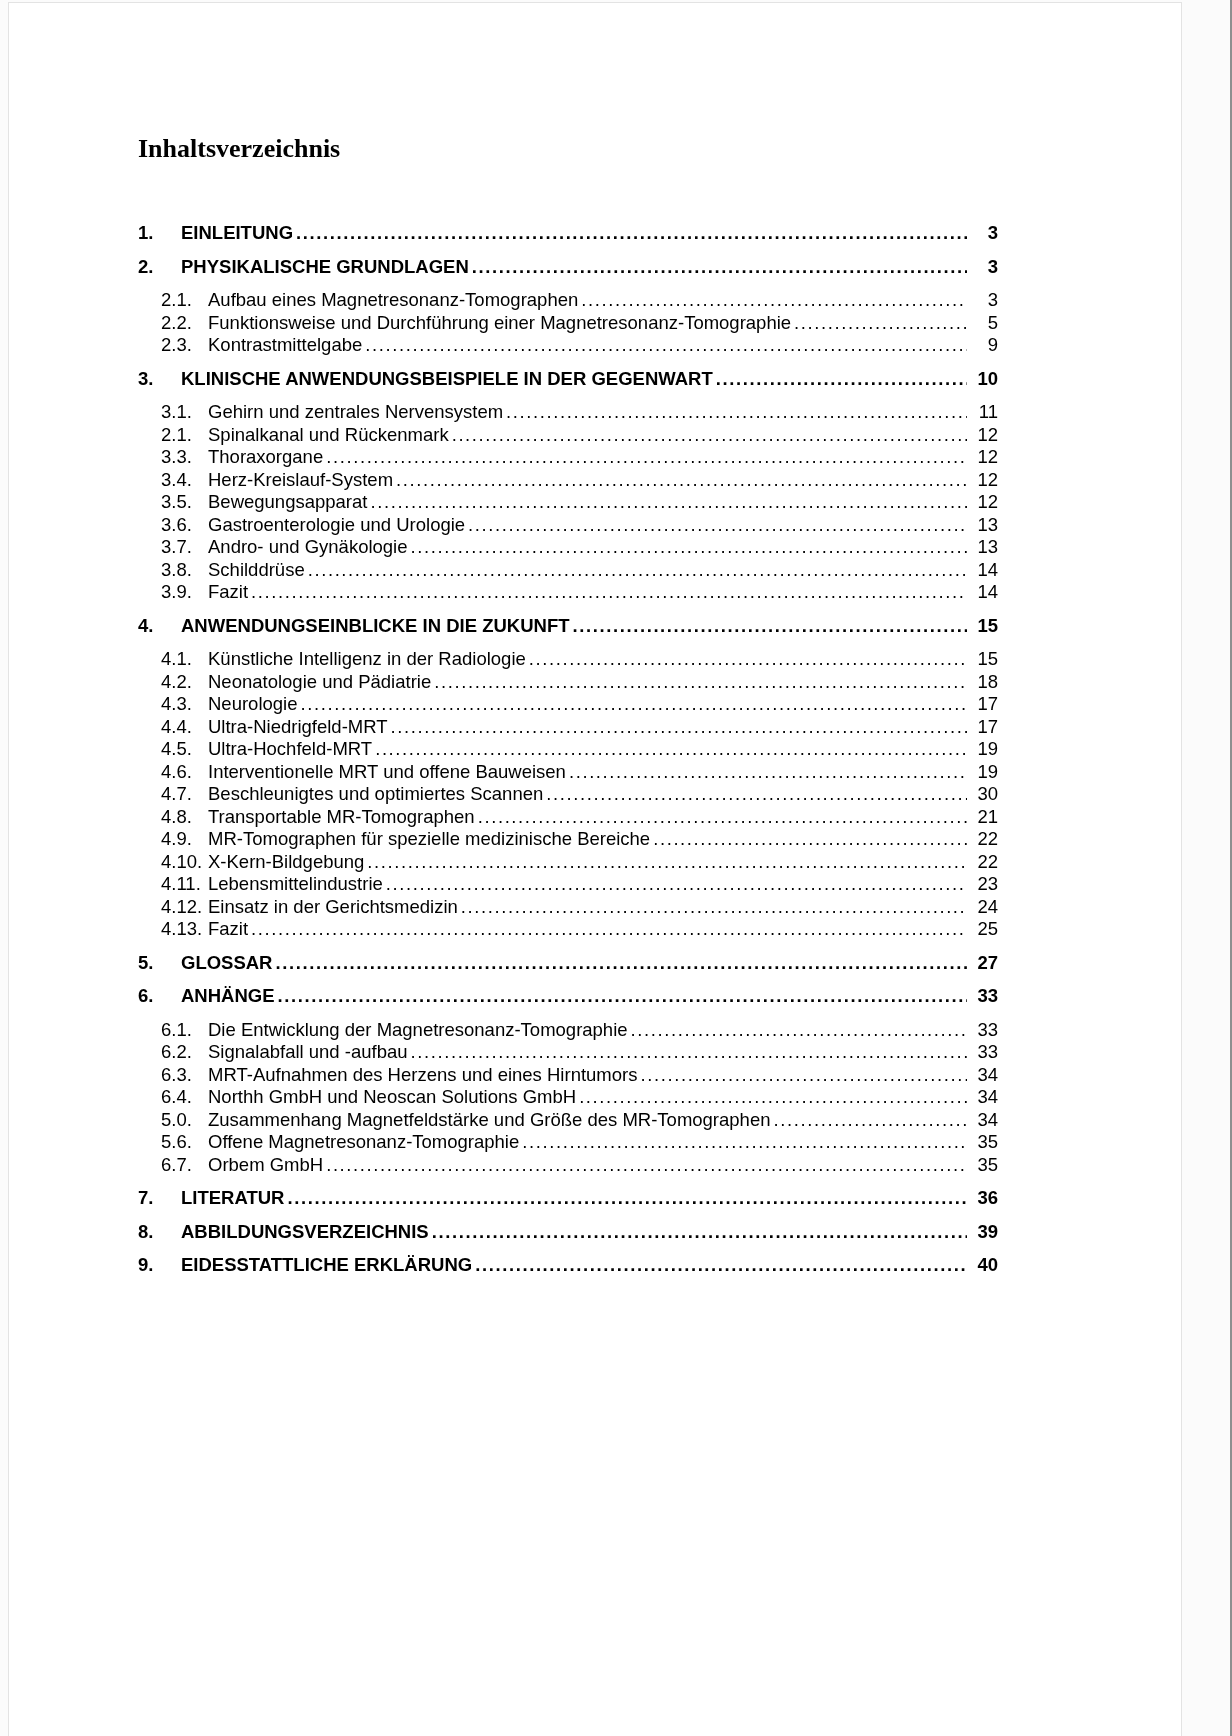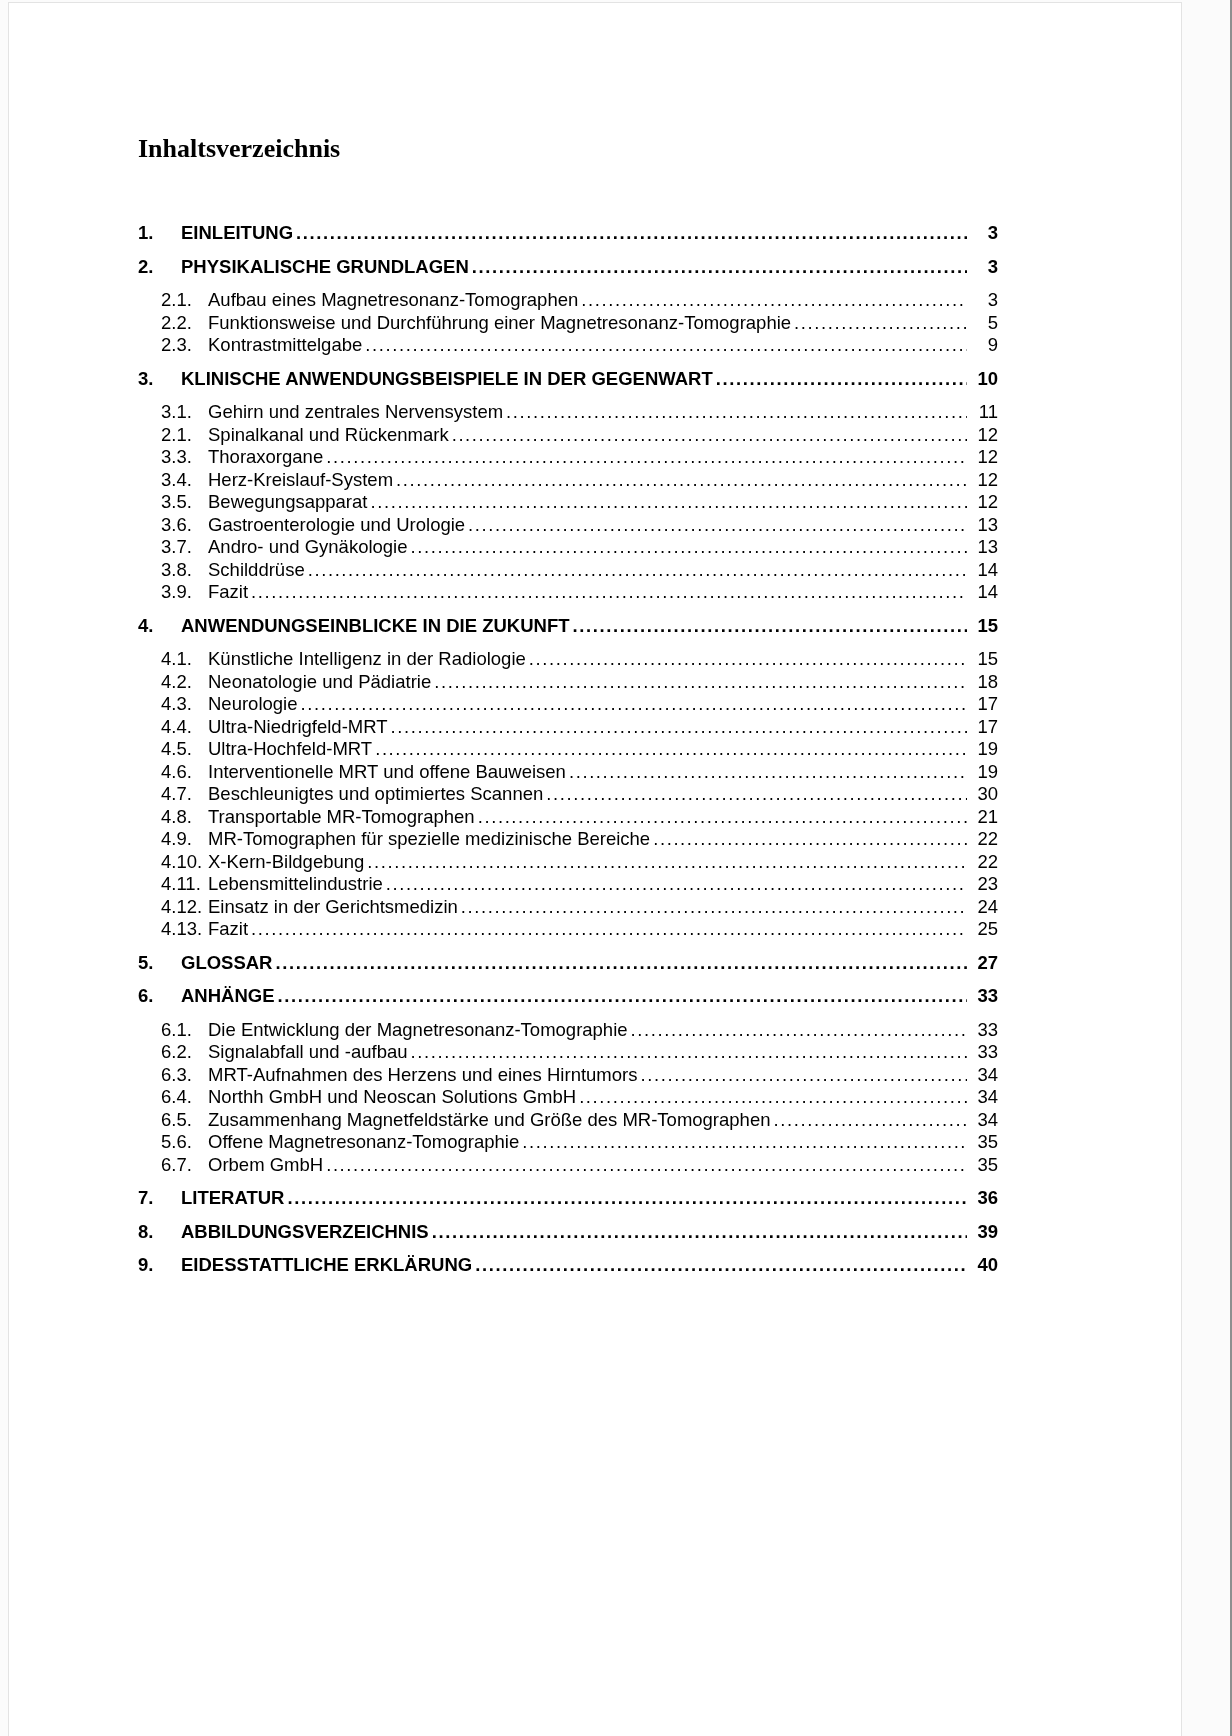--- a/index.html
+++ b/index.html
@@ -304,21 +304,21 @@
     <span class="leader"></span>
     <span class="pg">34</span>
   </div>
           <div class="row l2">
     <span class="num">6.4.</span>
     <span class="label">Northh GmbH und Neoscan Solutions GmbH</span>
     <span class="leader"></span>
     <span class="pg">34</span>
   </div>
           <div class="row l2">
-    <span class="num">6.5.</span>
+    <span class="num">5.0.</span>
     <span class="label">Zusammenhang Magnetfeldstärke und Größe des MR-Tomographen</span>
     <span class="leader"></span>
     <span class="pg">34</span>
   </div>
           <div class="row l2">
     <span class="num">5.6.</span>
     <span class="label">Offene Magnetresonanz-Tomographie</span>
     <span class="leader"></span>
     <span class="pg">35</span>
   </div>

